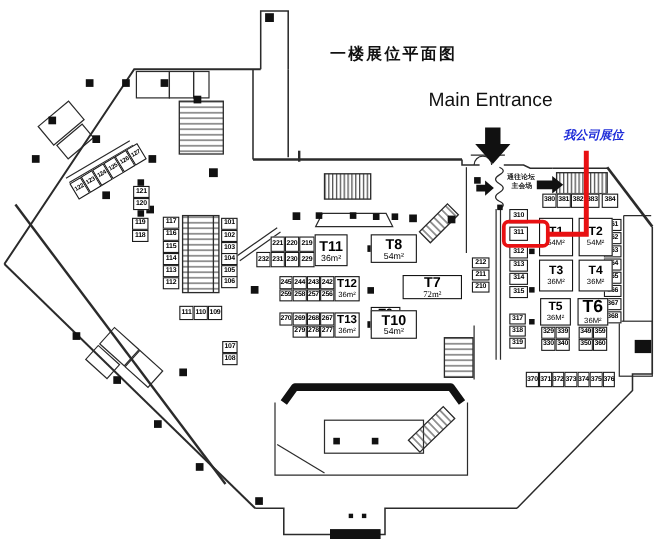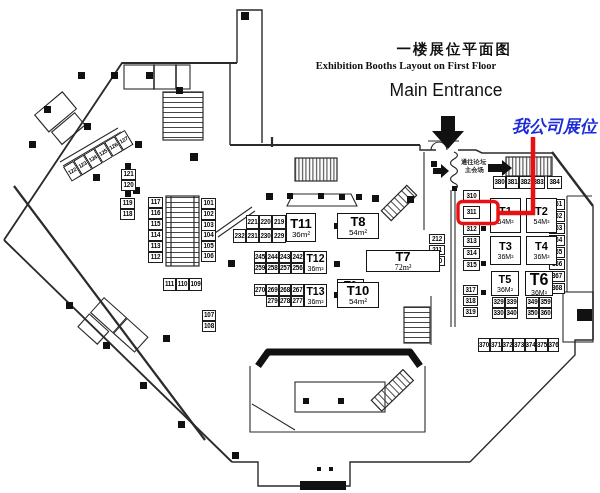--- a/index.html
+++ b/index.html
@@ -9,25 +9,25 @@
   #bg{z-index:1;} #booth-layer,#label-layer{position:absolute;left:0;top:0;width:600px;height:493px;z-index:2;}
   #overlay{z-index:4;pointer-events:none;}
   .booth{position:absolute;box-sizing:border-box;border:1.2px solid #1b1b1b;background:#fff;
          display:flex;align-items:center;justify-content:center;
          font:bold 6.3px/1 "Liberation Sans",sans-serif;color:#000;letter-spacing:-.2px;}
   .hall{position:absolute;box-sizing:border-box;border:1.6px solid #141414;background:#fff;
         display:flex;flex-direction:column;align-items:center;justify-content:center;color:#000;}
   .hall .hid{font-weight:bold;line-height:1;}
   .hall .harea{line-height:1;margin-top:1px;}
   .abs{position:absolute;}
-  .title-zh{font-weight:bold;font-size:14.5px;letter-spacing:2px;color:#111;text-align:right;width:100%;}
+  .title-zh{font-weight:bold;font-size:14.5px;letter-spacing:2px;color:#111;text-align:left;width:100%;}
   .title-en{font-family:"Liberation Serif",serif;font-weight:bold;font-size:10.5px;color:#111;text-align:center;width:100%;margin-top:1px;}
   .ent-zh{font-weight:bold;font-size:21px;letter-spacing:9px;color:#111;text-align:center;width:100%;}
   .ent-en{font-size:17.5px;color:#111;text-align:center;width:100%;margin-top:1px;}
-  .company{font-weight:bold;font-style:italic;font-size:17px;}
+  .company{font-weight:bold;font-style:italic;font-size:11px;}
   .forum{font-size:6.3px;line-height:8px;color:#222;font-weight:bold;}
   .forum .l2{padding-left:4px;display:block;}
   .diag-wrap{position:absolute;left:63px;top:167px;display:flex;transform:rotate(-31deg);transform-origin:0 0;}
   .diag-wrap .booth{position:relative;width:12px;height:17px;font-size:5.5px;}
 </style>
 </head>
 <body>
 
 <div id="plan">
 
@@ -259,21 +259,21 @@
         <span class="harea" style="font-size: 8px;">54m²</span>
       </div>
       <div class="hall" style="left: 304px; top: 251px; width: 23px; height: 23px;">
         <span class="hid" style="font-size: 10.5px;">T12</span>
         <span class="harea" style="font-size: 7px;">36m²</span>
       </div>
       <div class="hall" style="left: 337px; top: 251px; width: 27px; height: 21px; margin-top: 28px;">
         <span class="hid" style="font-size: 11px;">T9</span>
         <span class="harea" style="font-size: 7px;">36m²</span>
       </div>
-      <div class="hall" style="left: 366px; top: 250px; width: 74px; height: 22px;">
+      <div class="hall" style="left: 366px; top: 250px; width: 54px; height: 22px;">
         <span class="hid" style="font-size: 13px;">T7</span>
         <span class="harea" style="font-size: 8px; font-family: Liberation Serif, serif;">72m²</span>
       </div>
       <div class="hall" style="left: 304px; top: 284px; width: 23px; height: 23px;">
         <span class="hid" style="font-size: 10.5px;">T13</span>
         <span class="harea" style="font-size: 7px;">36m²</span>
       </div>
       <div class="hall" style="left: 337px; top: 282px; width: 42px; height: 26px;">
         <span class="hid" style="font-size: 13px;">T10</span>
         <span class="harea" style="font-size: 8px;">54m²</span>
@@ -300,21 +300,20 @@
       </div>
       <div class="hall" style="left: 525px; top: 271px; width: 28px; height: 25px;">
         <span class="hid" style="font-size: 16px;">T6</span>
         <span class="harea" style="font-size: 7px;">36M²</span>
       </div>
     </div>
 
   <div id="label-layer">
     <div class="abs" style="left:300px;top:40px;width:212px;">
       <div class="title-zh">一楼展位平面图</div>
-      <div class="title-en">Exhibition Booths Layout on First Floor</div>
     </div>
     <div class="abs" style="left:360px;top:79px;width:172px;">
       <div class="ent-en">Main Entrance</div>
     </div>
     <div class="abs company" style="left:512px;top:115px;color:#1d2bd8;">我公司展位</div>
     <div class="abs forum" style="left:461px;top:158px;width:44px;">
       <span class="l1">通往论坛</span>
       <span class="l2">主会场</span>
     </div>
   </div>

